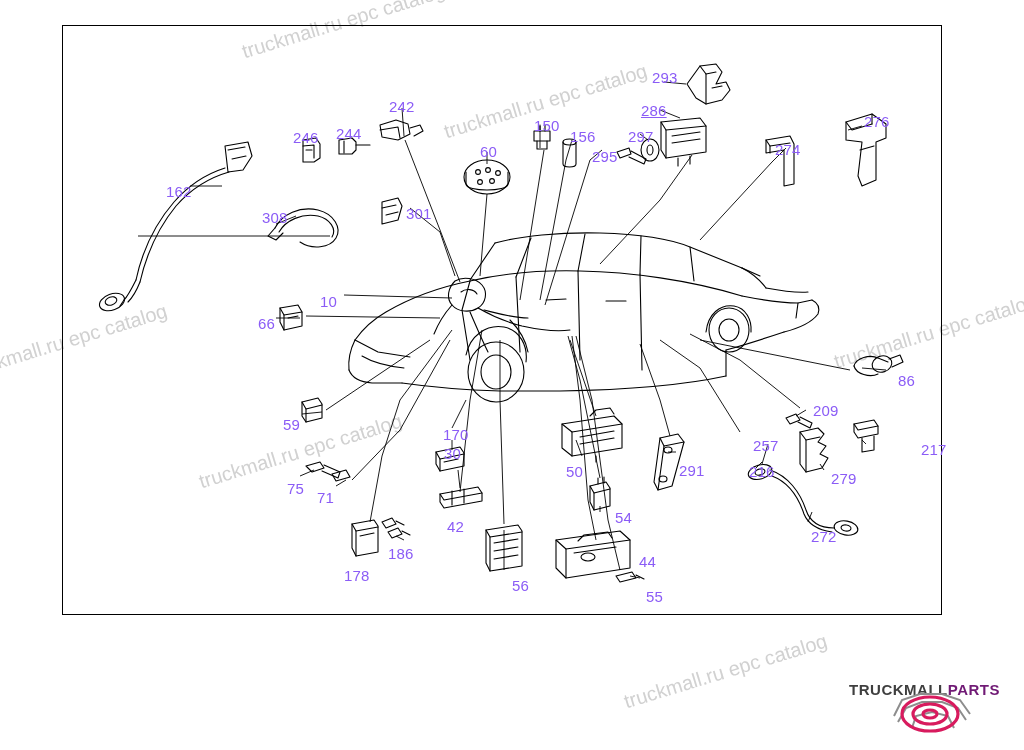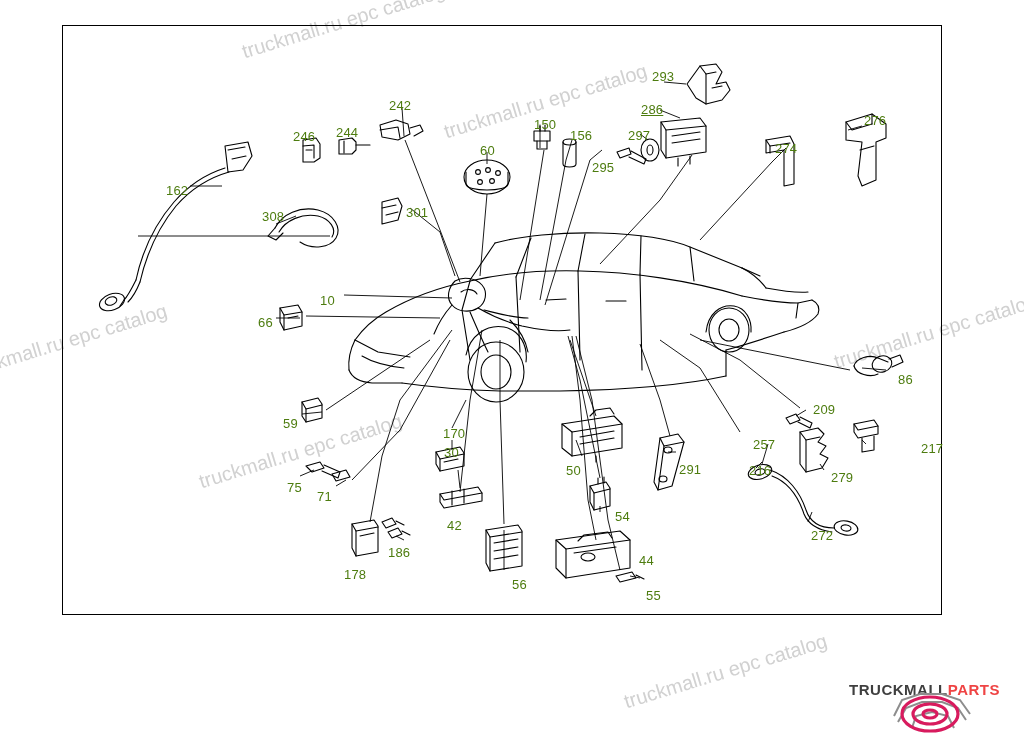--- a/index.html
+++ b/index.html
@@ -31,22 +31,22 @@
   }
   svg.layer {
     position: absolute;
     left: 0; top: 0;
     width: 1024px;
     height: 750px;
     pointer-events: none;
   }
   .lbl {
     position: absolute;
-    font-size: 13px;
-    color: #4d7c0f;
+    font-size: 15px;
+    color: #8b5cf6;
     white-space: nowrap;
     font-family: "Liberation Sans", sans-serif;
     letter-spacing: 0.2px;
   }
   .wm {
     position: absolute;
     color: #c9c9c9;
     font-size: 20px;
     font-family: "Liberation Sans", sans-serif;
     white-space: nowrap;
@@ -62,21 +62,21 @@
   .logo-text {
     position: absolute;
     right: 24px;
     bottom: 52px;
     font-size: 15px;
     font-weight: bold;
     letter-spacing: 0.5px;
     color: #3f3f3f;
     font-family: "Liberation Sans", sans-serif;
   }
-  .logo-text .accent { color: #ef4444; }
+  .logo-text .accent { color: #701a75; }
 </style>
 </head>
 <body>
 
 <div id="stage">
 
   <div id="watermarks">
       <div class="wm" style="left: 238px; top: 10px; transform: rotate(-17deg);">truckmall.ru epc catalog</div>
       <div class="wm" style="left: 440px; top: 90px; transform: rotate(-17deg);">truckmall.ru epc catalog</div>
       <div class="wm" style="left: -40px; top: 330px; transform: rotate(-17deg);">truckmall.ru epc catalog</div>
@@ -375,21 +375,21 @@
   </svg>
 
   <div id="labels">
       <div class="lbl" style="left: 652px; top: 69px;">293</div>
       <div class="lbl" style="left: 641px; top: 102px; text-decoration: underline;">286</div>
       <div class="lbl" style="left: 864px; top: 113px;">276</div>
       <div class="lbl" style="left: 389px; top: 98px;">242</div>
       <div class="lbl" style="left: 534px; top: 117px;">150</div>
       <div class="lbl" style="left: 570px; top: 128px;">156</div>
       <div class="lbl" style="left: 628px; top: 128px;">297</div>
-      <div class="lbl" style="left: 592px; top: 160px;">295</div>
+      <div class="lbl" style="left: 592px; top: 148px;">295</div>
       <div class="lbl" style="left: 293px; top: 129px;">246</div>
       <div class="lbl" style="left: 336px; top: 125px;">244</div>
       <div class="lbl" style="left: 775px; top: 141px;">274</div>
       <div class="lbl" style="left: 480px; top: 143px;">60</div>
       <div class="lbl" style="left: 166px; top: 183px;">162</div>
       <div class="lbl" style="left: 262px; top: 209px;">308</div>
       <div class="lbl" style="left: 406px; top: 205px;">301</div>
       <div class="lbl" style="left: 320px; top: 293px;">10</div>
       <div class="lbl" style="left: 258px; top: 315px;">66</div>
       <div class="lbl" style="left: 898px; top: 372px;">86</div>

